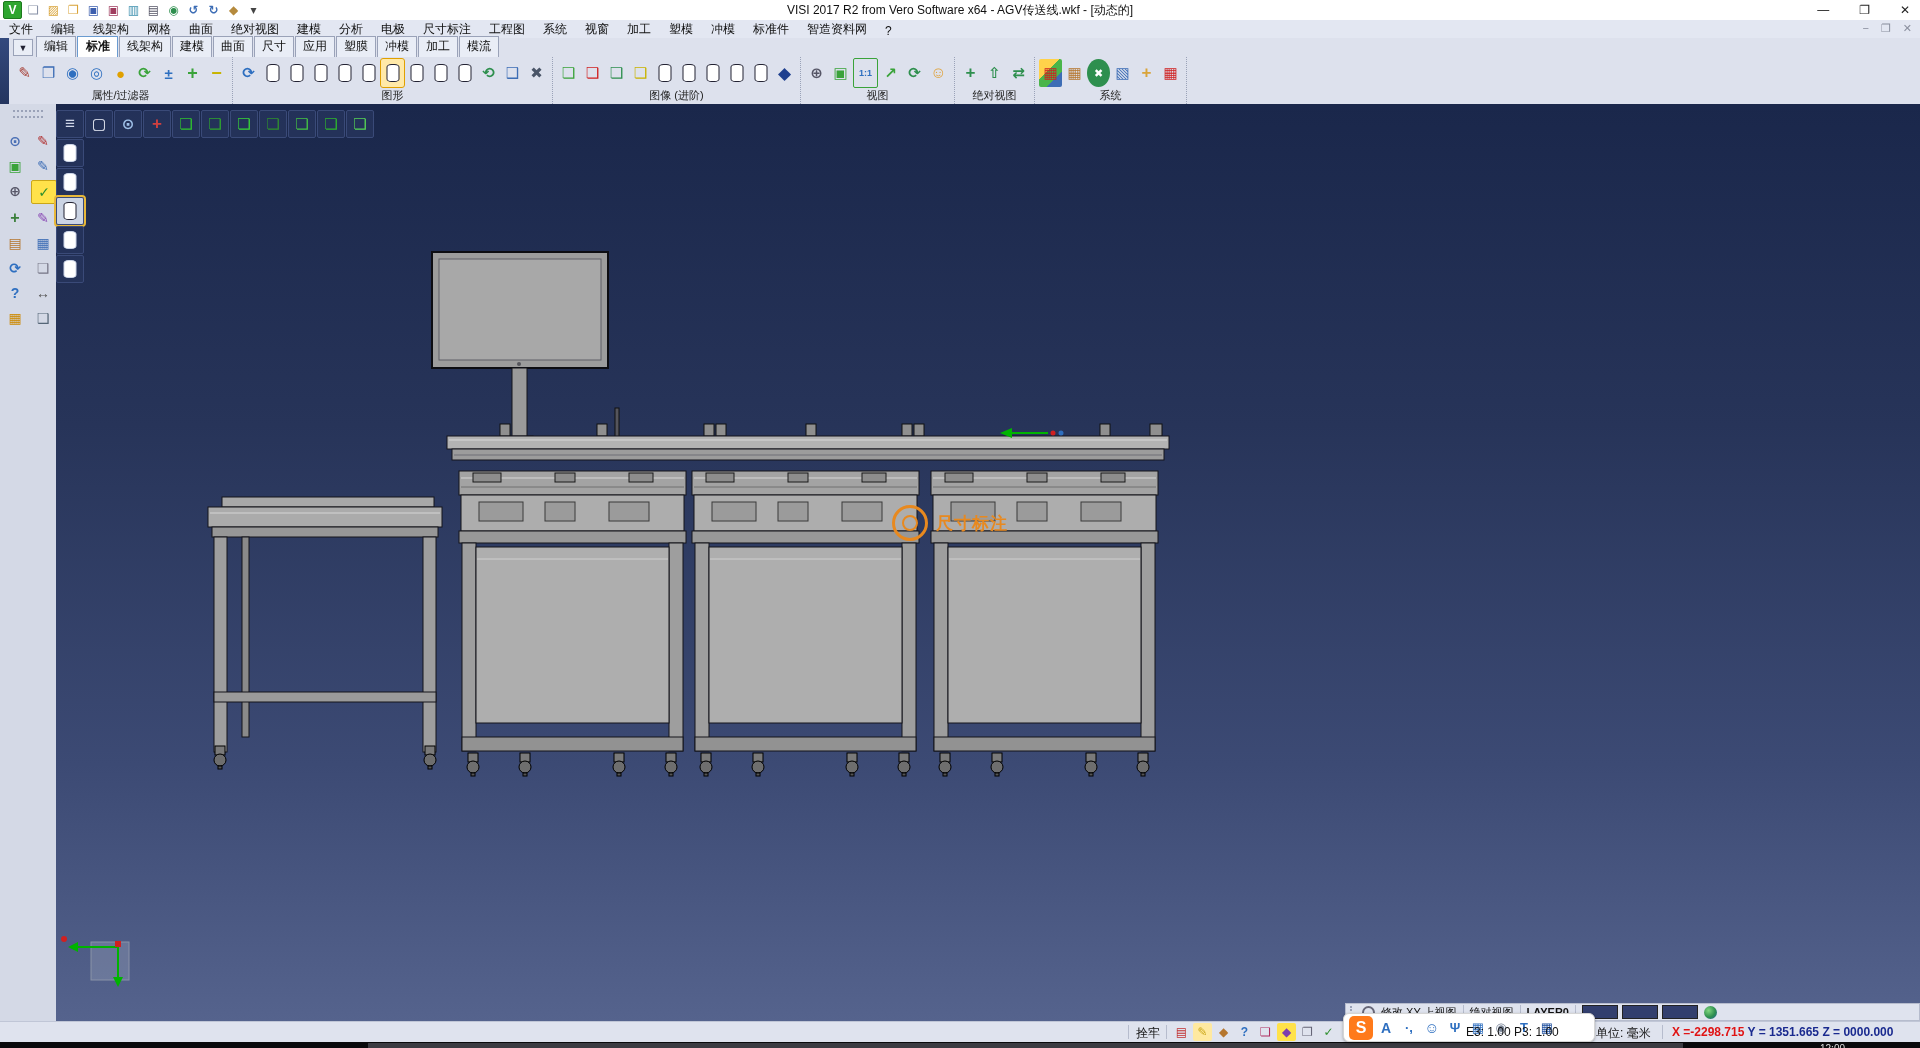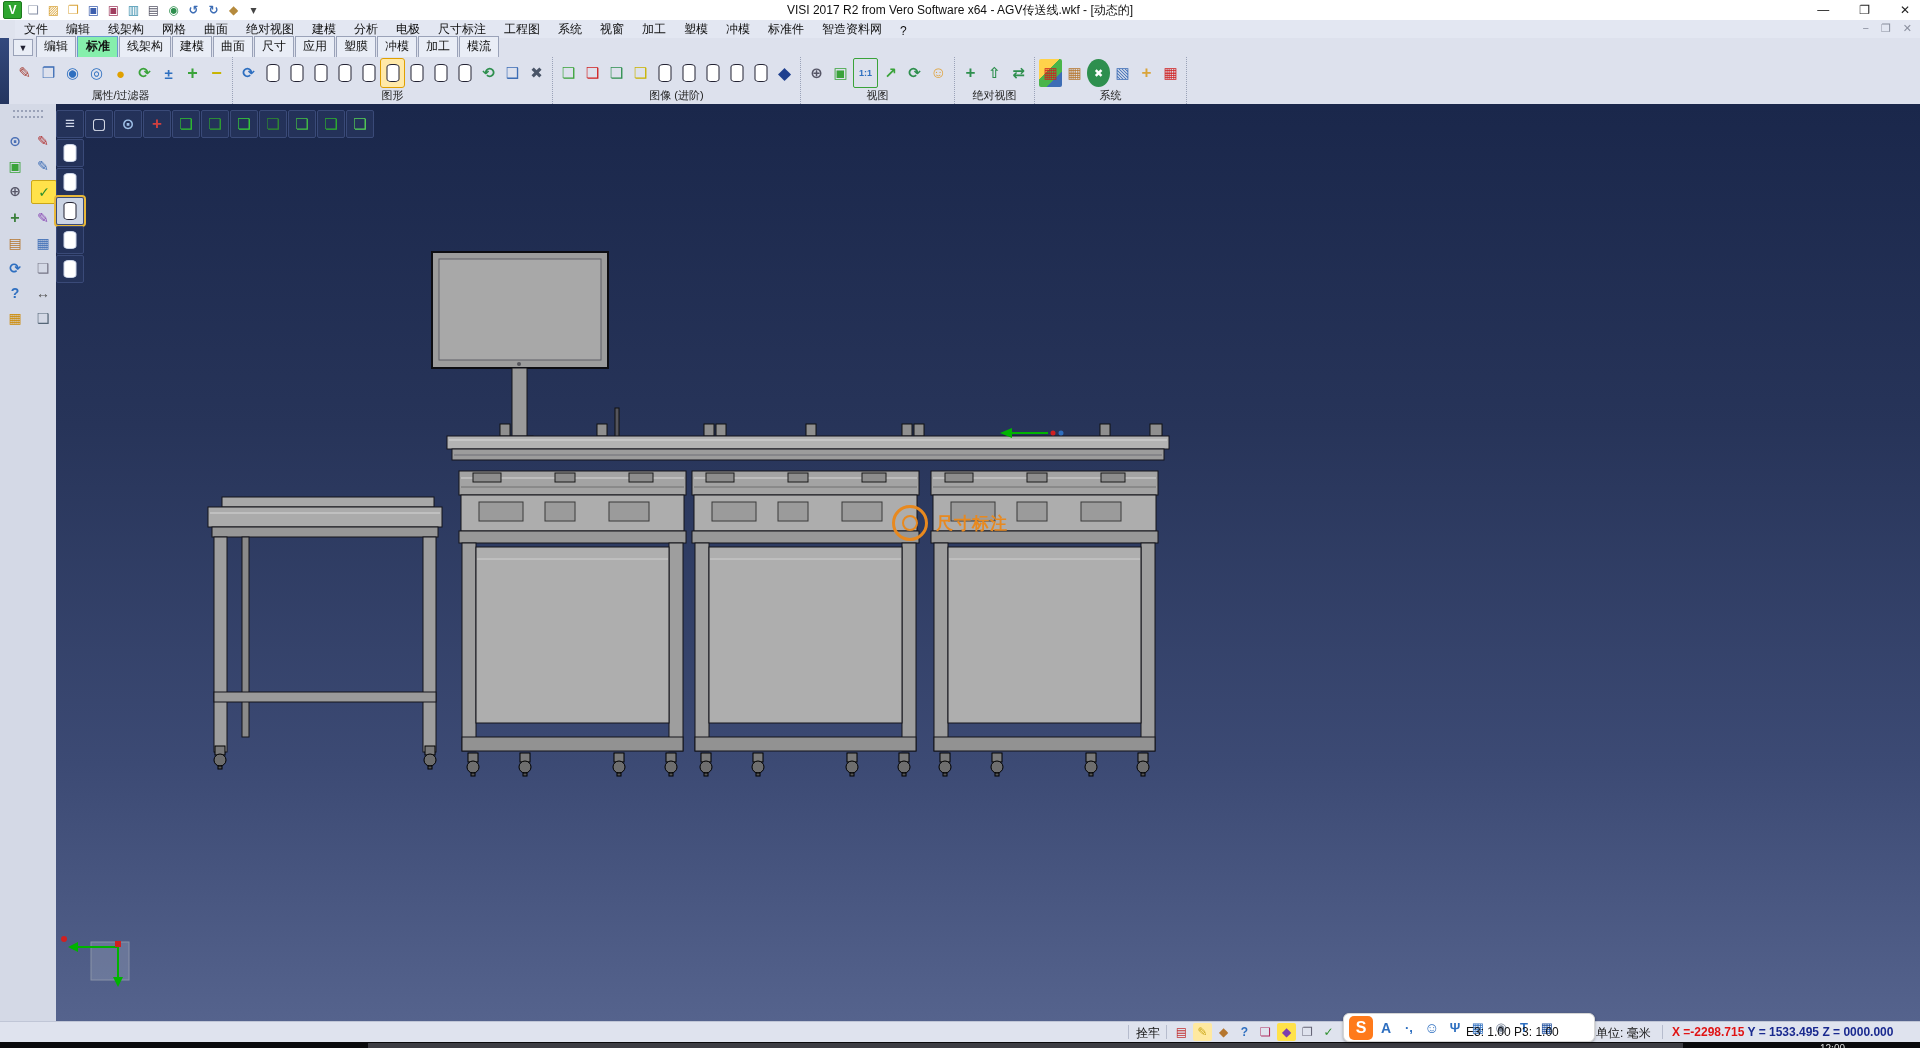--- a/index.html
+++ b/index.html
@@ -12,33 +12,33 @@
   .qat{position:absolute;left:3px;top:1px;display:flex;gap:3px;align-items:center;}
   .qat .icn{width:17px;height:16px;font-size:12px;}
   .title{position:absolute;left:0;right:0;top:0;height:20px;line-height:20px;
          text-align:center;font-size:12px;color:#111;}
   .winbtns{position:absolute;right:10px;top:0;height:20px;display:flex;gap:30px;
            align-items:center;font-size:12px;color:#222;}
   .winbtns span{cursor:default;}
   
   .menubar{position:absolute;left:0;top:20px;right:0;height:18px;background:#e3e7f2;
            display:flex;align-items:flex-end;font-size:12px;color:#101010;
-           border-bottom:6px solid #0f766e;margin-left:15px;}
+           border-bottom:6px solid #0f766e;}
   .menubar .mi{padding:0 9px;white-space:nowrap;}
   .childbtns{position:absolute;right:8px;top:22px;display:flex;gap:12px;font-size:11px;color:#8a8f9e;}
   
   .navstrip{position:absolute;left:0;top:38px;width:9px;height:66px;
             background:linear-gradient(180deg,#33497e,#24355f);}
   .tabrow{position:absolute;left:9px;top:38px;right:0;height:19px;background:#dde1ed;
           display:flex;align-items:flex-end;padding-left:4px;}
   .tabdrop{width:18px;height:15px;font-size:9px;color:#223;display:flex;align-items:center;
            justify-content:center;border:1px solid #9aa2b8;background:#e9edf6;margin:0 3px 1px 0;}
   .tab{font-size:12px;color:#111;padding:1px 7px 2px;border:1px solid #9aa2b8;border-bottom:none;
        background:#e9edf6;margin-right:1px;white-space:nowrap;}
-  .tab.active{background:#86efac;border-color:#6a9bd0;font-weight:bold;padding-left:8px;}
+  .tab.active{background:#ffffff;border-color:#6a9bd0;font-weight:bold;padding-left:8px;}
   
   .ribbon{position:absolute;left:9px;top:57px;right:0;height:47px;background:#dde1ed;
           display:flex;border-bottom:2px solid #aab2c4;}
   .rgroup{display:flex;flex-direction:column;border-right:1px dotted #9aa2b8;padding:0 4px;}
   .ricons{display:flex;align-items:center;height:32px;gap:1px;}
   .rlabel{font-size:11px;color:#222;text-align:center;height:13px;line-height:13px;}
   .ribbon .icn{width:23px;height:28px;font-size:15px;}
   
   .icn[class*="cyl-"]::before{content:"";position:absolute;left:50%;top:50%;
     transform:translate(-50%,-50%);width:11px;height:16px;border:1px solid #223;
@@ -402,41 +402,57 @@
         <span class="icn cyl-light"></span>
         <span class="icn cyl-hatch"></span>
     </div>
 
     <div class="watermark">
       <span class="wm-circle"></span>
       <span class="wm-text">尺寸标注</span>
     </div>
   </div>
 
+  <div class="minibar">
+    <span class="handle"></span>
+    <span class="mag"></span>
+    <span>修改 XY 上视图</span>
+    <span class="vsep"></span>
+    <span>绝对视图</span>
+    <span class="vsep"></span>
+    <span class="layer">LAYER0</span>
+    <span class="vsep"></span>
+    <span style="display:flex;gap:4px">
+      <span class="swatch" style="background: rgb(50, 63, 110);"></span>
+        <span class="swatch" style="background: rgb(50, 63, 110);"></span>
+        <span class="swatch" style="background: rgb(50, 63, 110);"></span>
+    </span>
+    <span class="globe"></span>
+  </div>
 
   <div class="statusbar">
     <span class="sb-sep" style="left:1128px"></span>
     <span style="left:1136px">拴牢</span>
     <span class="sb-sep" style="left:1166px"></span>
     <div class="sb-icons">
       <span class="icn" style="color: rgb(192, 48, 48);">▤</span>
         <span class="icn" style="color: rgb(202, 166, 24); background: rgb(255, 233, 160);">✎</span>
         <span class="icn" style="color: rgb(181, 118, 46);">◆</span>
         <span class="icn" style="color: rgb(46, 111, 192); font-weight: bold;">?</span>
         <span class="icn" style="color: rgb(176, 48, 96);">❏</span>
         <span class="icn" style="color: rgb(125, 61, 174); background: rgb(255, 226, 74);">◆</span>
         <span class="icn" style="color: rgb(102, 102, 119);">❐</span>
         <span class="icn" style="color: rgb(46, 143, 46); font-weight: bold;">✓</span>
         <span class="icn" style="color: rgb(61, 109, 181);">▦</span>
     </div>
     <span class="scale" style="left:1466px">E3: 1.00 P3: 1.00</span>
     <span class="sb-sep" style="left:1586px"></span>
     <span style="left:1596px">单位: 毫米</span>
     <span class="sb-sep" style="left:1662px"></span>
-    <span class="coords" style="left:1672px;font-weight:bold"><b id="cx" style="color: rgb(224, 20, 20);">X =-2298.715</b><b id="cy" style="color: rgb(26, 42, 143);"> Y = 1533.495</b><b id="cz" style="color: rgb(26, 42, 143);"> Z = 0000.000</b></span>
+    <span class="coords" style="left:1672px;font-weight:bold"><b id="cx" style="color: rgb(224, 20, 20);">X =-2298.715</b><b id="cy" style="color: rgb(26, 42, 143);"> Y = 1351.665</b><b id="cz" style="color: rgb(26, 42, 143);"> Z = 0000.000</b></span>
   </div>
 
   <div class="ime">
     <span class="icn" style="width: 24px; height: 24px; background: rgb(255, 122, 26); color: rgb(255, 255, 255); border-radius: 5px; font-weight: bold; font-size: 16px;">S</span>
       <span class="icn" style="font-weight: bold; font-size: 14px;">A</span>
       <span class="icn" style="font-weight: bold;">·,</span>
       <span class="icn" style="font-size: 15px;">☺</span>
       <span class="icn" style="font-weight: bold;">Ψ</span>
       <span class="icn">▦</span>
       <span class="icn" style="color: rgb(122, 134, 153);">◉</span>

